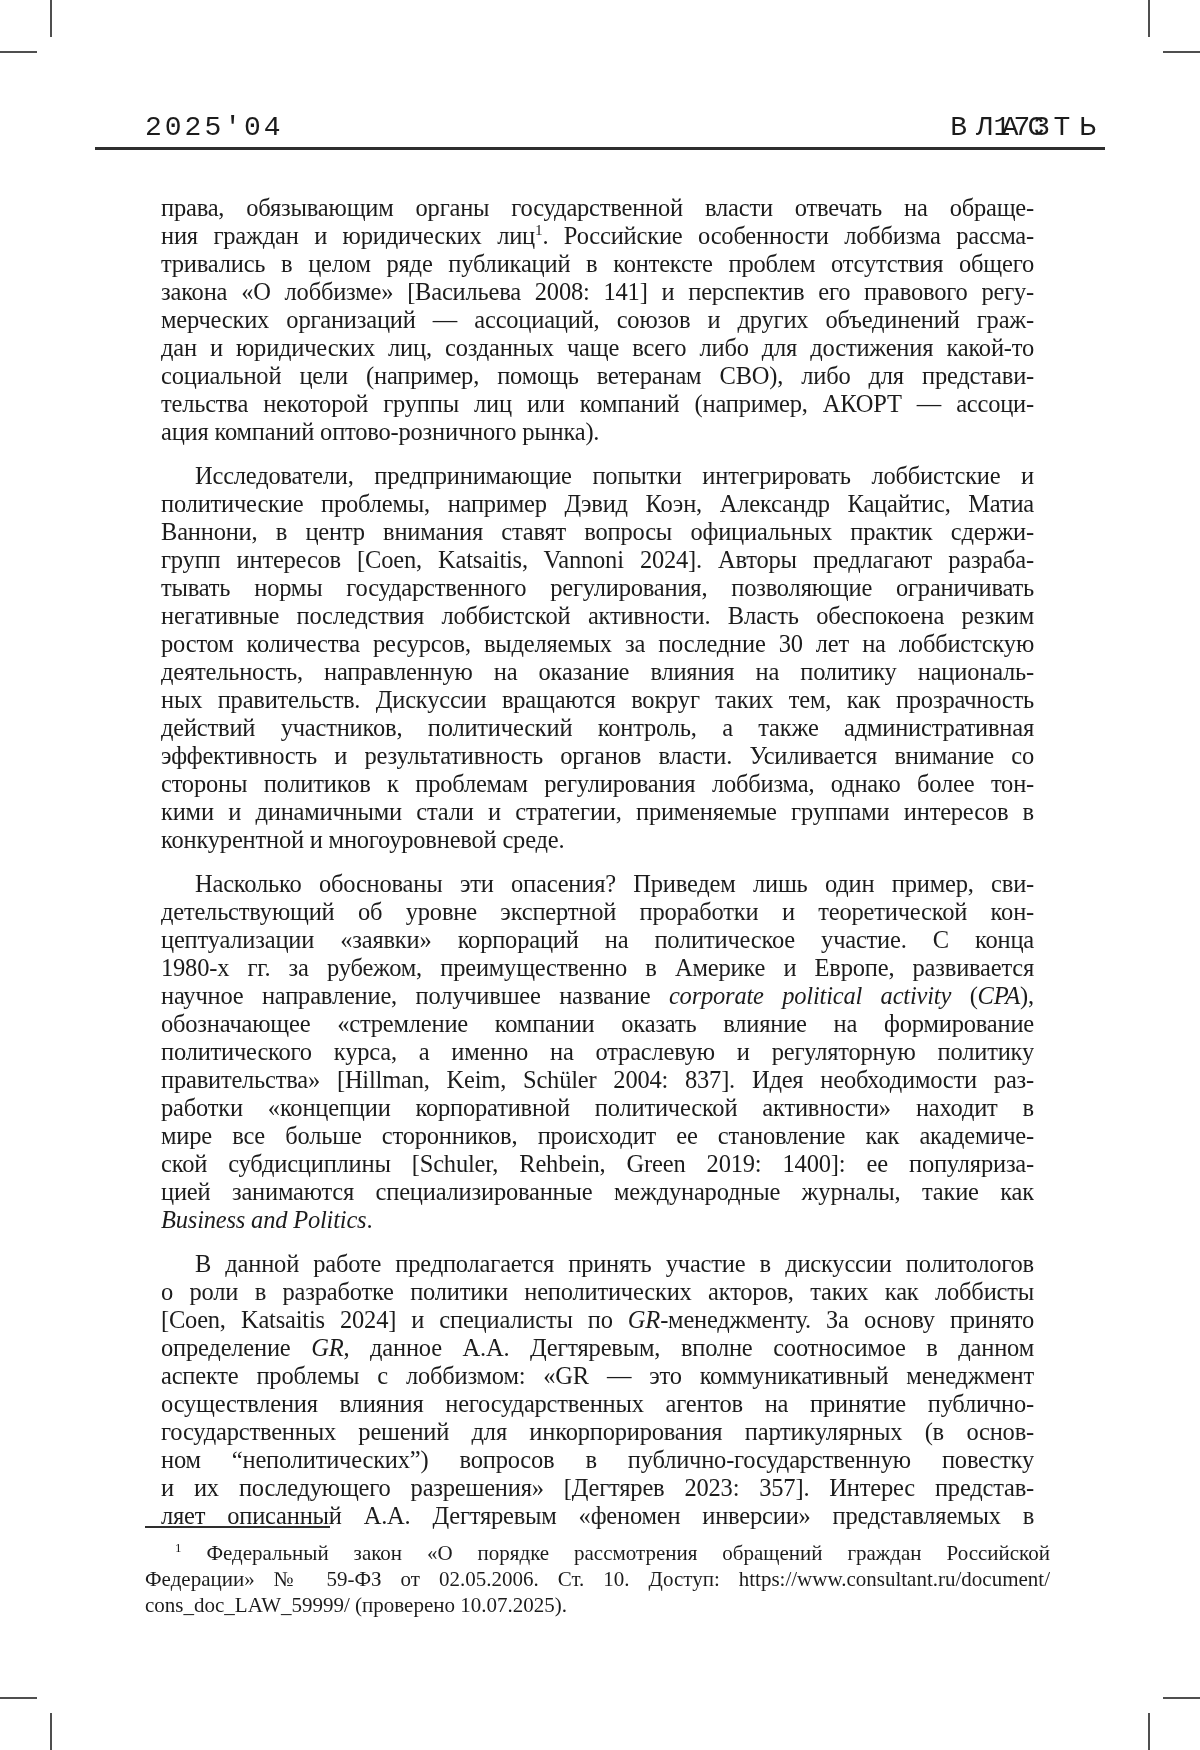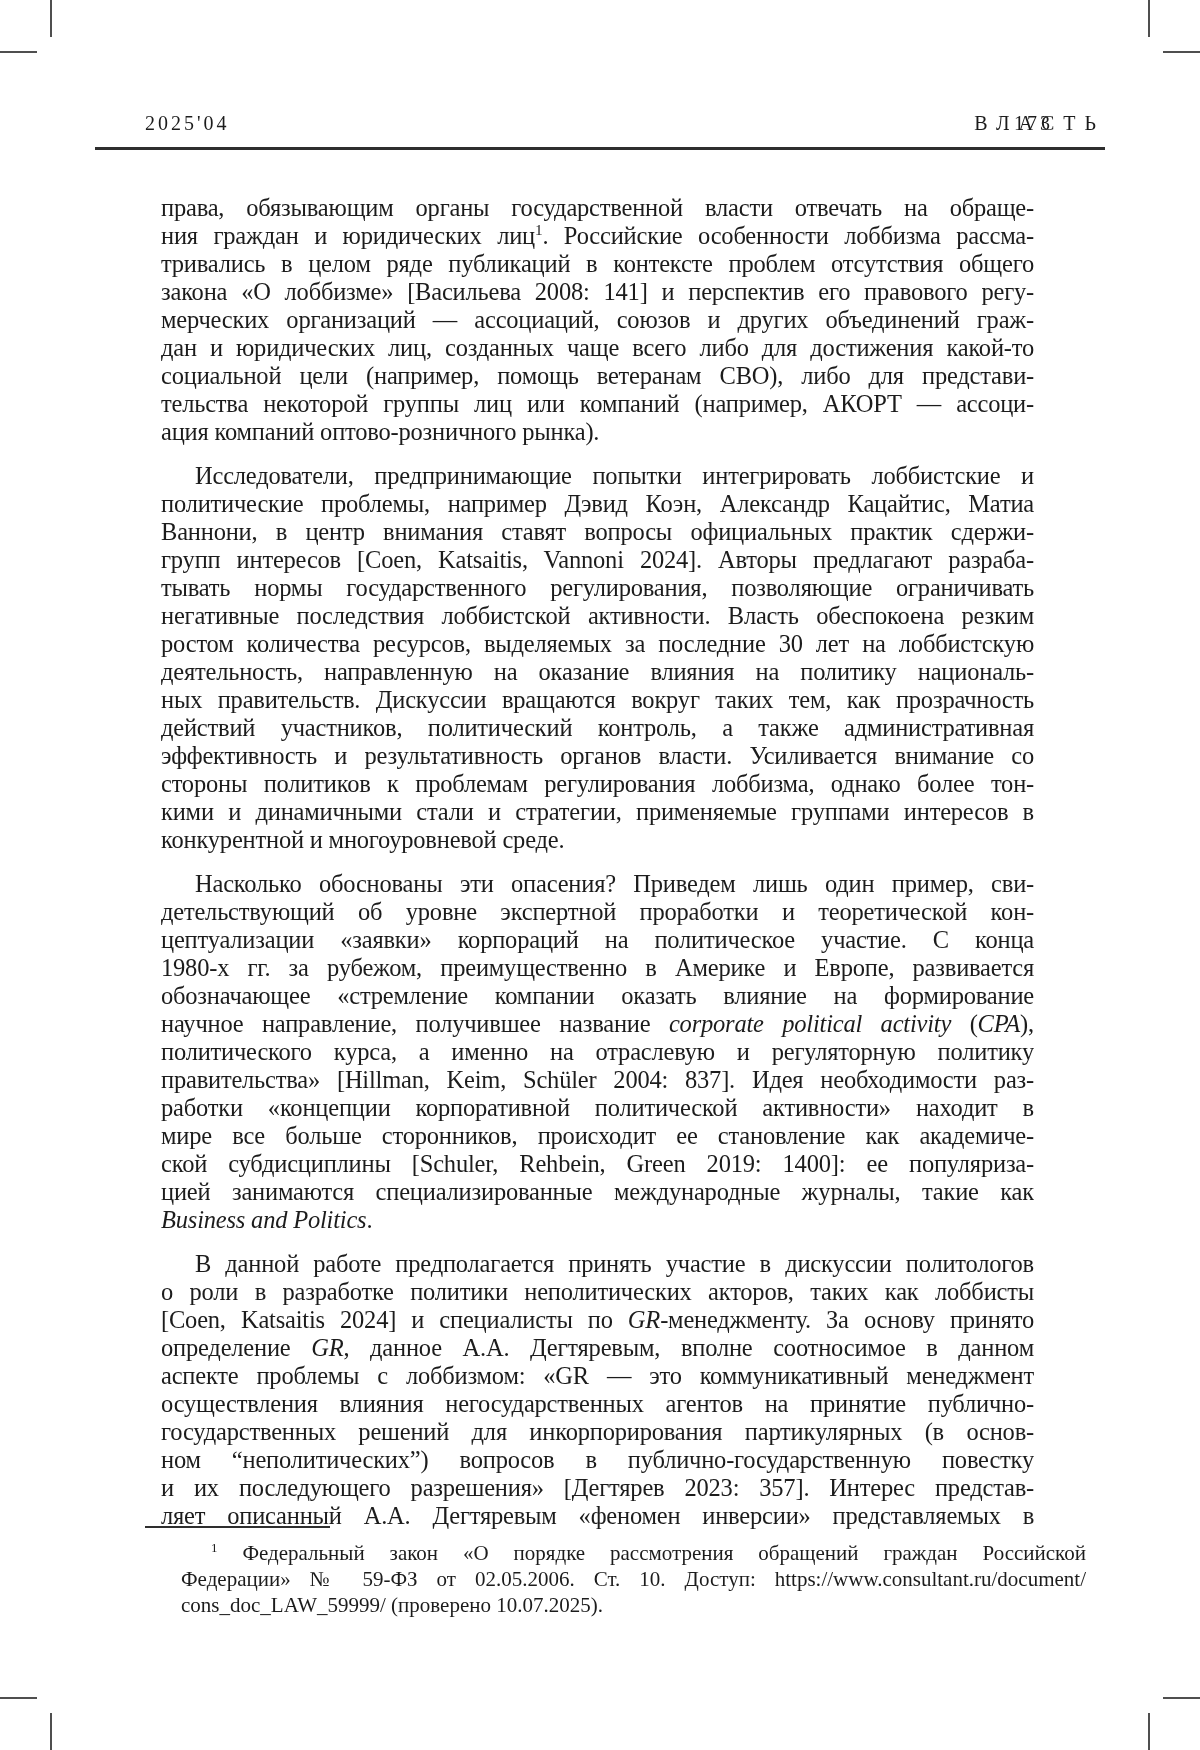--- a/index.html
+++ b/index.html
@@ -12,42 +12,42 @@
   .crop{position:absolute;background:var(--crop,#4f4f4f);}
   .crop.v{width:2px;height:37px;}
   .crop.h{width:37px;height:2px;}
   .crop.tl-v{left:50px;top:0;}        .crop.tl-h{left:0;top:51px;}
   .crop.tr-v{left:1148px;top:0;}      .crop.tr-h{right:0;top:51px;}
   .crop.bl-v{left:50px;bottom:0;}     .crop.bl-h{left:0;top:1697px;}
   .crop.br-v{left:1148px;bottom:0;}   .crop.br-h{right:0;top:1697px;}
   
   .header{
     position:absolute;left:95px;top:112px;width:1010px;height:30px;
-    font-family:Liberation Serif, serif;font-size:20px;
+    font-family:Liberation Mono, monospace;font-size:28px;
     color:var(--ink,#1c1c1c);
   }
   .header .issue{position:absolute;left:50px;top:0;letter-spacing:3px;}
   .header .journal{position:absolute;left:0;right:0;top:0;text-align:right;letter-spacing:9px;}
   .header .pagenum{position:absolute;right:52px;top:0;letter-spacing:3px;}
   .header-rule{position:absolute;left:95px;top:147px;width:1010px;height:3px;background:var(--rule,#2e2e2e);}
   
   .text-column{position:absolute;left:145px;top:178px;width:905px;}
   .para{margin:16px;padding:0;}
   .line{
     font-size:24.5px;line-height:28px;height:28px;overflow:hidden;
     letter-spacing:-0.2px;
     text-align:justify;text-align-last:justify;-moz-text-align-last:justify;
   }
   .line.lastline{text-align-last:left;-moz-text-align-last:left;}
   .line.indent{text-indent:34px;}
   .line i{font-style:italic;}
   sup{font-size:0.62em;line-height:0;vertical-align:super;}
   
   .footnote-sep{position:absolute;left:145px;top:1526px;width:185px;height:2px;background:var(--rule,#2e2e2e);}
-  .footnote{position:absolute;left:145px;top:1540px;width:905px;margin-left:36px;}
+  .footnote{position:absolute;left:145px;top:1540px;width:905px;}
   .fn-line{
     font-size:21px;line-height:26px;height:26px;overflow:hidden;
     text-align:justify;text-align-last:justify;-moz-text-align-last:justify;
   }
   .fn-line.lastline{text-align-last:left;-moz-text-align-last:left;}
   .fn-line.indent{text-indent:30px;}
 </style>
 </head>
 <body>
 
@@ -95,22 +95,22 @@
         <div class="line">эффективность и результативность органов власти. Усиливается внимание со</div>
         <div class="line">стороны политиков к проблемам регулирования лоббизма, однако более тон-</div>
         <div class="line">кими и динамичными стали и стратегии, применяемые группами интересов в</div>
         <div class="line lastline">конкурентной и многоуровневой среде.</div>
       </div>
       <div class="para">
         <div class="line indent">Насколько обоснованы эти опасения? Приведем лишь один пример, сви-</div>
         <div class="line">детельствующий об уровне экспертной проработки и теоретической кон-</div>
         <div class="line">цептуализации «заявки» корпораций на политическое участие. С конца</div>
         <div class="line">1980-х гг. за рубежом, преимущественно в Америке и Европе, развивается</div>
+        <div class="line">научное направление, получившее название <i>corporate political activity</i> (<i>CPA</i>),</div>
         <div class="line">обозначающее «стремление компании оказать влияние на формирование</div>
-        <div class="line">научное направление, получившее название <i>corporate political activity</i> (<i>CPA</i>),</div>
         <div class="line">политического курса, а именно на отраслевую и регуляторную политику</div>
         <div class="line">правительства» [Hillman, Keim, Schüler 2004: 837]. Идея необходимости раз-</div>
         <div class="line">работки «концепции корпоративной политической активности» находит в</div>
         <div class="line">мире все больше сторонников, происходит ее становление как академиче-</div>
         <div class="line">ской субдисциплины [Schuler, Rehbein, Green 2019: 1400]: ее популяриза-</div>
         <div class="line">цией занимаются специализированные международные журналы, такие как</div>
         <div class="line lastline"><i>Business and Politics</i>.</div>
       </div>
       <div class="para">
         <div class="line indent">В данной работе предполагается принять участие в дискуссии политологов</div>

